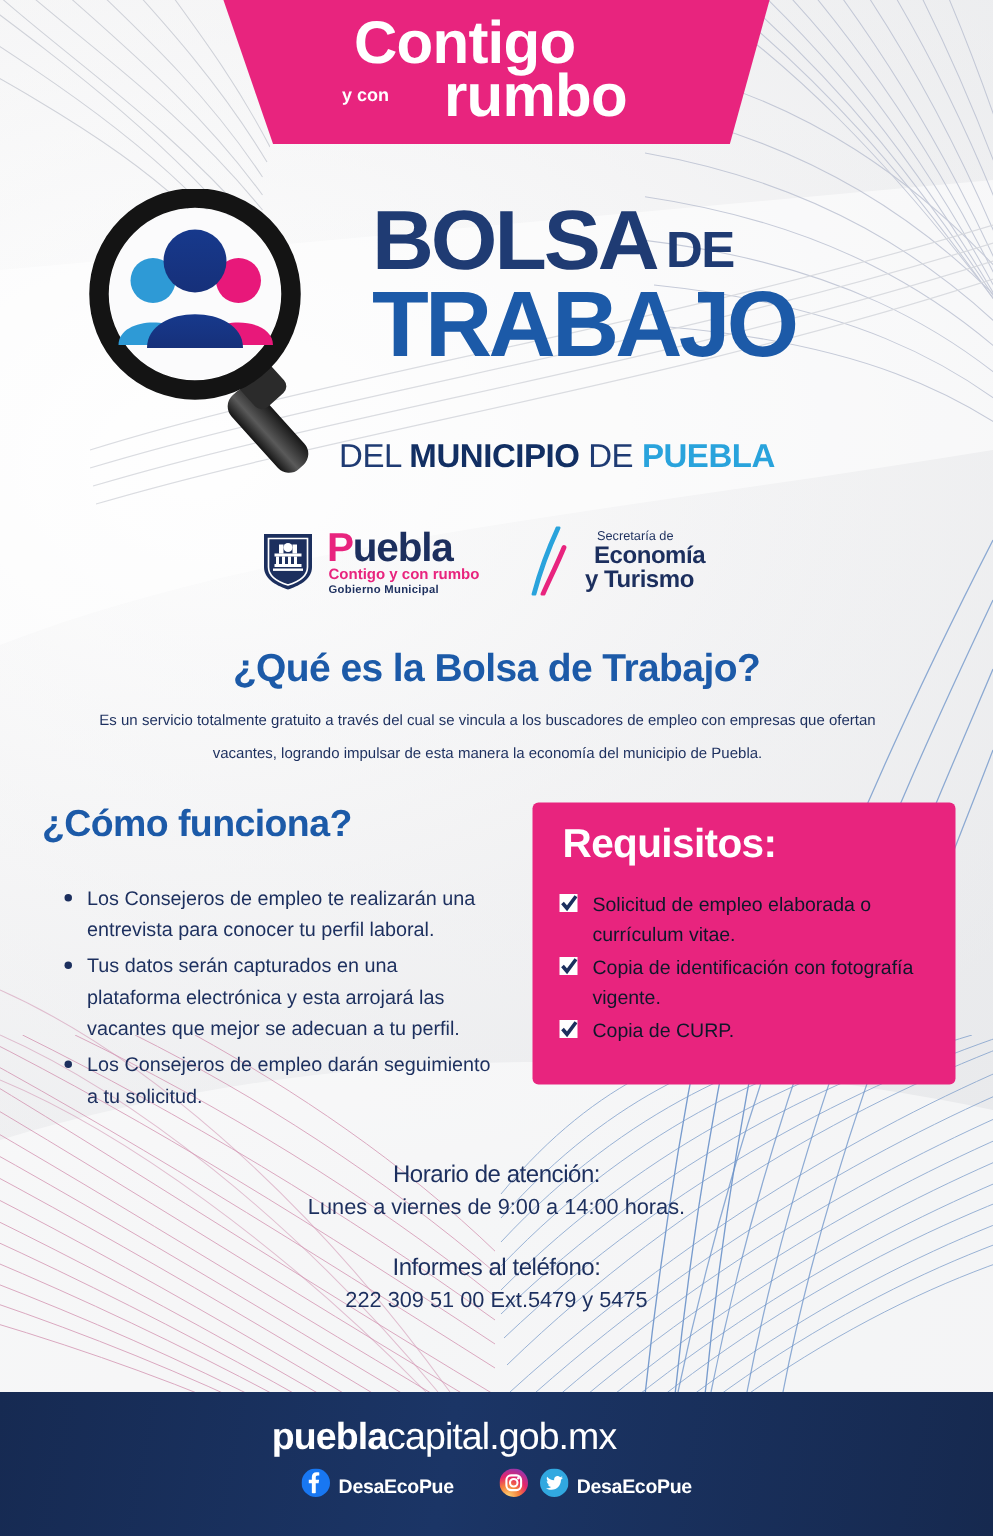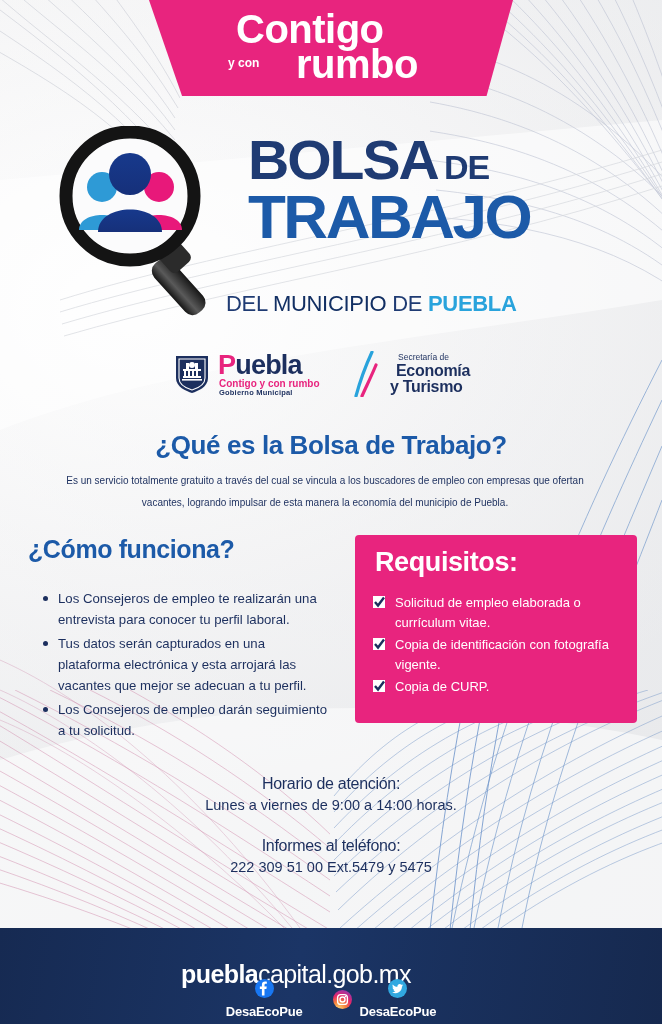--- a/index.html
+++ b/index.html
@@ -67,21 +67,21 @@
     position:absolute;left:0;top:50px;
     font-size:62px;font-weight:bold;color:#1c5aa8;letter-spacing:-2.5px;
     line-height:62px;
     transform:scaleX(1.0);transform-origin:left;
   }
   .t-sub{
     position:absolute;left:-22px;top:156px;white-space:nowrap;
     font-size:22px;line-height:24px;letter-spacing:-0.3px;
   }
   .t-sub .lt{color:#1f3b73;font-weight:normal;}
-  .t-sub .bd{color:#122f63;font-weight:normal;}
+  .t-sub .bd{color:#122f63;font-weight:bold;}
   .t-sub .pb{color:#29a3dc;font-weight:bold;}
 
   
   .logos{
     position:absolute;top:348px;left:0;width:662px;height:52px;
     display:flex;align-items:center;justify-content:center;gap:0px;
   }
   .crest{width:36px;height:40px;flex:0 0 auto;}
   .puebla-wordmark{margin-left:8px;position:relative;width:132px;height:44px;}
   .pw-main{
@@ -139,50 +139,50 @@
   .req-title{
     position:absolute;left:20px;top:12px;
     font-size:27px;font-weight:bold;color:#ffffff;letter-spacing:-0.4px;
   }
   .req-list{
     position:absolute;left:18px;top:58px;width:252px;
     margin:0;padding:0;list-style:none;
   }
   .req-list li{
     position:relative;padding-left:22px;margin-bottom:2px;
-    font-size:13px;line-height:20px;color:#ffffff;
+    font-size:13px;line-height:20px;color:#0f172a;
   }
   .req-list li .cbx{
     position:absolute;left:0;top:3px;width:12px;height:12px;
     background:#ffffff;
   }
   .req-list li .cbx svg{position:absolute;left:1px;top:0px;}
 
   
   .info-block{position:absolute;top:775px;left:0;width:662px;text-align:center;}
   .ib-h{font-size:16px;font-weight:normal;color:#1c2f5e;letter-spacing:-0.3px;}
   .ib-p{font-size:14.5px;color:#1c2f5e;margin-top:4px;}
   .ib-gap{height:24px;}
 
   
   .footer{
     position:absolute;left:0;bottom:0;width:662px;height:96px;
     background:linear-gradient(100deg,#162a52 0%,#1b3566 45%,#16294f 100%);
   }
   .f-url{
     position:absolute;top:16px;left:0;width:592px;text-align:center;
-    font-size:25px;color:#ffffff;letter-spacing:-0.6px;margin-top:16px;
+    font-size:25px;color:#ffffff;letter-spacing:-0.6px;
   }
   .f-url .b{font-weight:bold;}
   .f-url .n{font-weight:normal;}
   .f-social{
     position:absolute;top:51px;left:0;width:662px;
     display:flex;align-items:center;justify-content:center;gap:0;
   }
-  .soc-item{display:flex;align-items:center;gap:6px;flex-direction:column;}
+  .soc-item{display:flex;align-items:flex-end;gap:6px;}
   .soc-handle{font-size:13px;font-weight:bold;color:#ffffff;letter-spacing:-0.2px;}
   .sp-28{width:30px;}
   .sp-10{width:8px;}
 </style>
 </head>
 <body>
 
 <div class="poster">
 
   <svg class="bg-svg" viewBox="0 0 662 1024" preserveAspectRatio="none">

